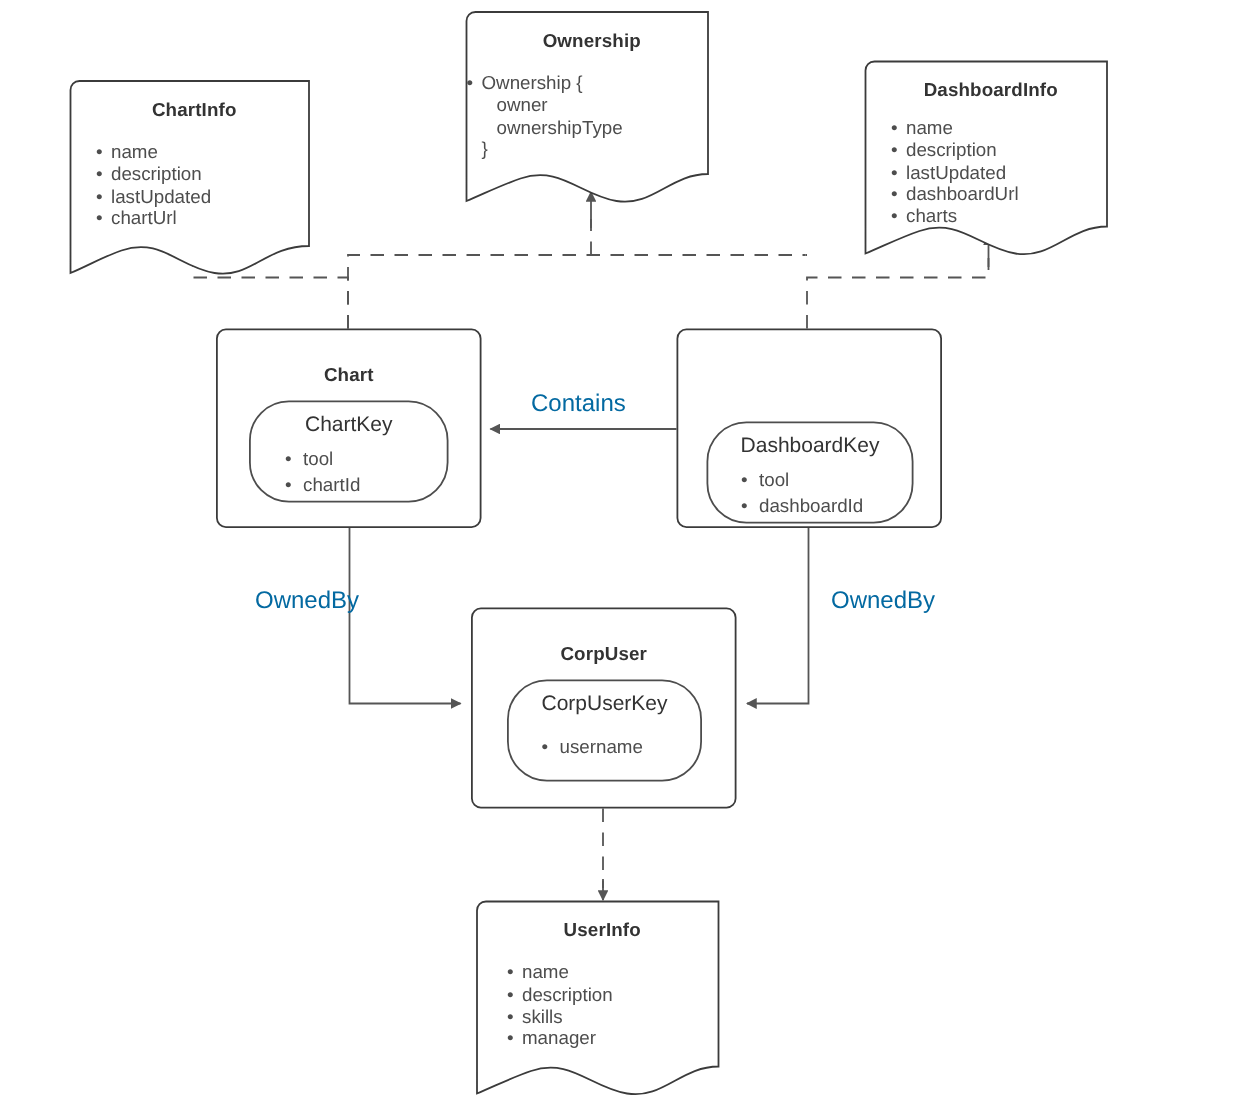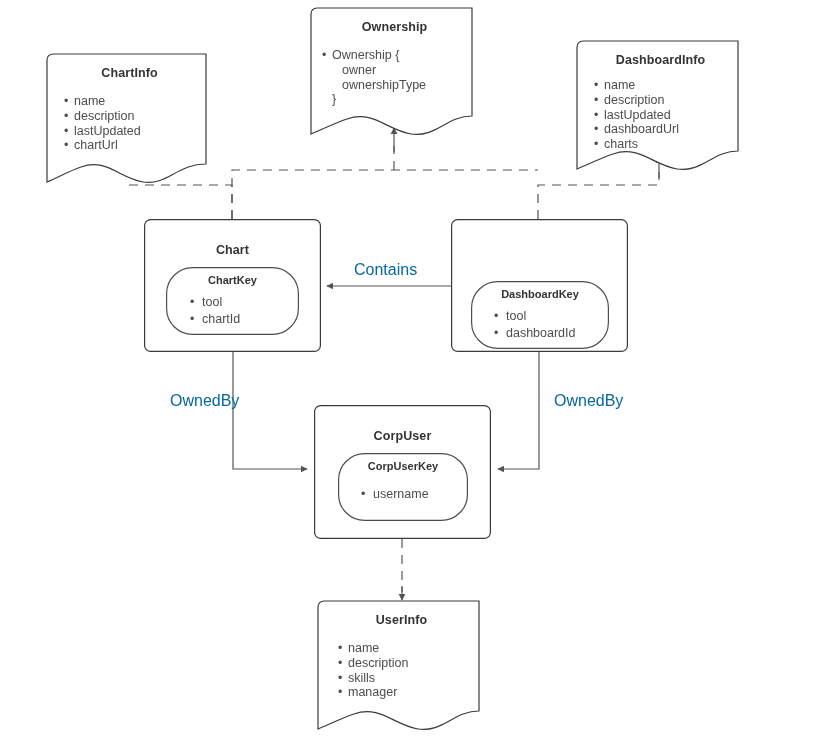--- a/index.html
+++ b/index.html
@@ -78,22 +78,22 @@
     top: 0px;
     color: #4d4d4d;
   }
   .field-list li.plain {
     padding-left: 20px;
   }
   .field-list li.nobullet {
     padding-left: 10px;
   }
   .key-box-title {
-    font-size: 11px;
-    font-weight: bold;
+    font-size: 14px;
+    font-weight: normal;
     text-align: center;
     color: #333333;
   }
   .key-field-list {
     list-style: none;
     margin: 0;
     padding: 0;
   }
   .key-field-list li {
     font-size: 12.5px;
@@ -202,21 +202,21 @@
       <svg class="doc-shape" width="167" height="128" viewBox="0 0 167 128" aria-hidden="true">
         <path class="shape-stroke" d="M 6 0 L 161 0 L 161 108
                  C 136 108, 124 130, 100 126
                  C 76 122, 62 102, 36 111
                  C 24 115, 12 121, 0 126
                  L 0 6
                  C 0 2.5, 2.5 0, 6 0 Z"></path>
       </svg>
       <div class="node-content" style="padding:8px 0 0 0;">
         <div class="node-title">Ownership</div>
-        <ul class="field-list" style="margin-top:14px; padding-left:11px;">
+        <ul class="field-list" style="margin-top:14px; padding-left:0;">
           <li class="bulleted">Ownership {</li>
           <li class="plain">owner</li>
           <li class="plain">ownershipType</li>
           <li class="nobullet">}</li>
         </ul>
       </div>
     </div>
 
     <div class="doc-node" style="left:577px; top:41px; width:167px; height:130px;">
       <svg class="doc-shape" width="167" height="130" viewBox="0 0 167 130" aria-hidden="true">

